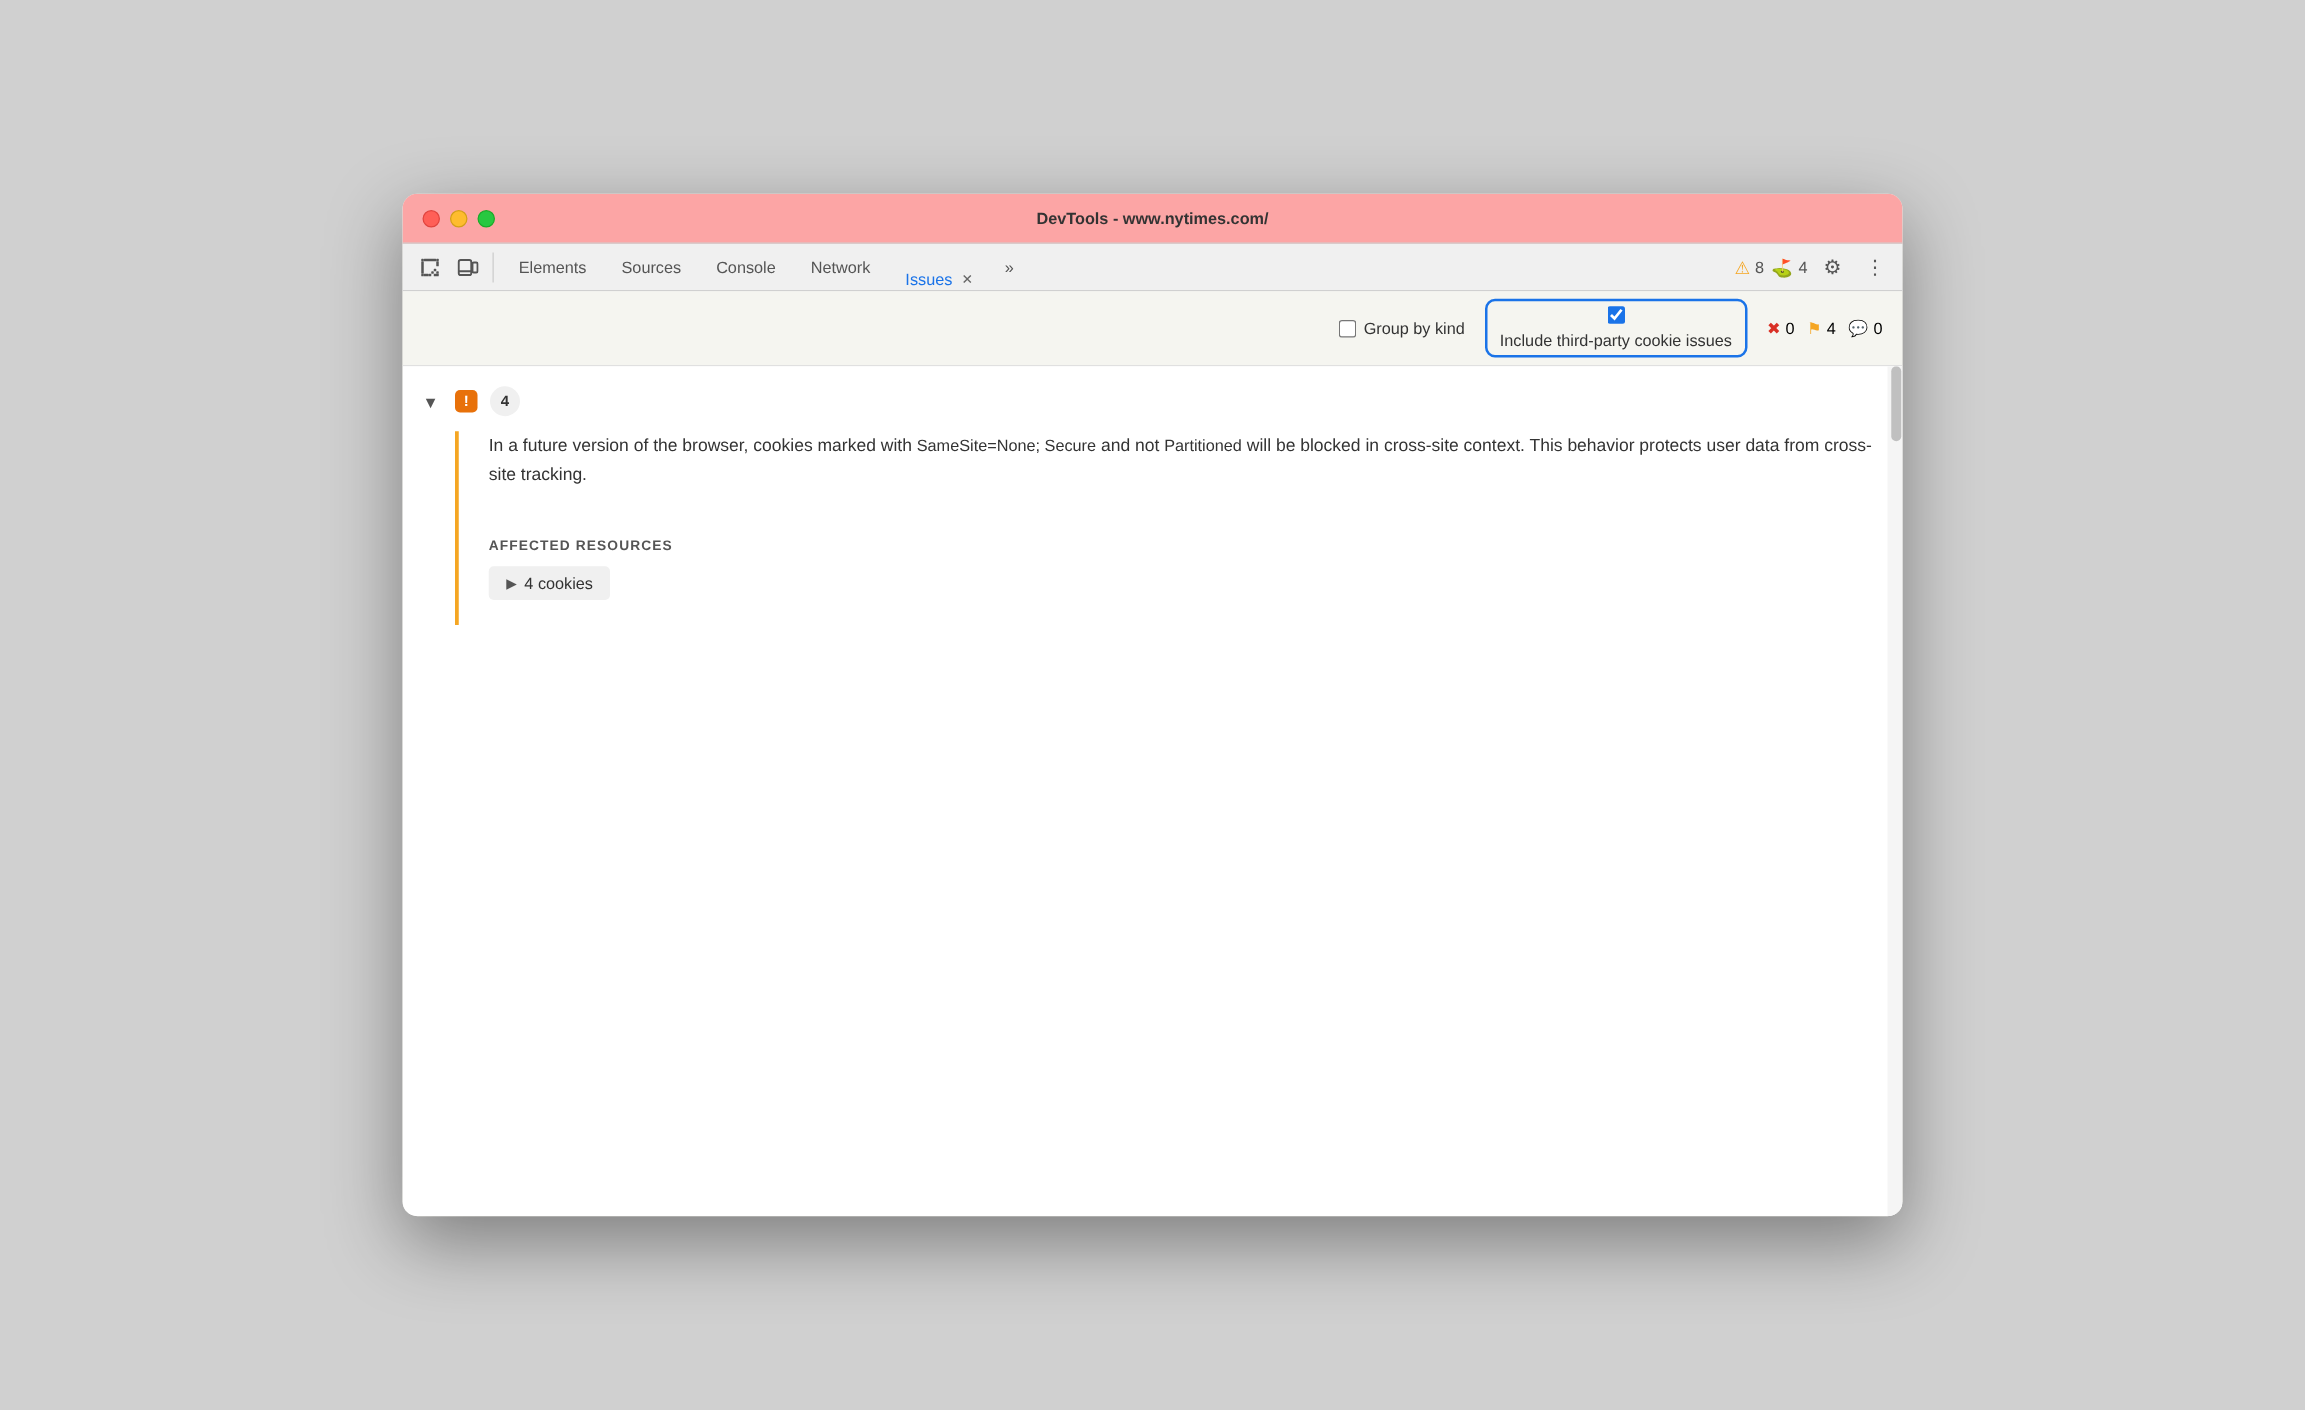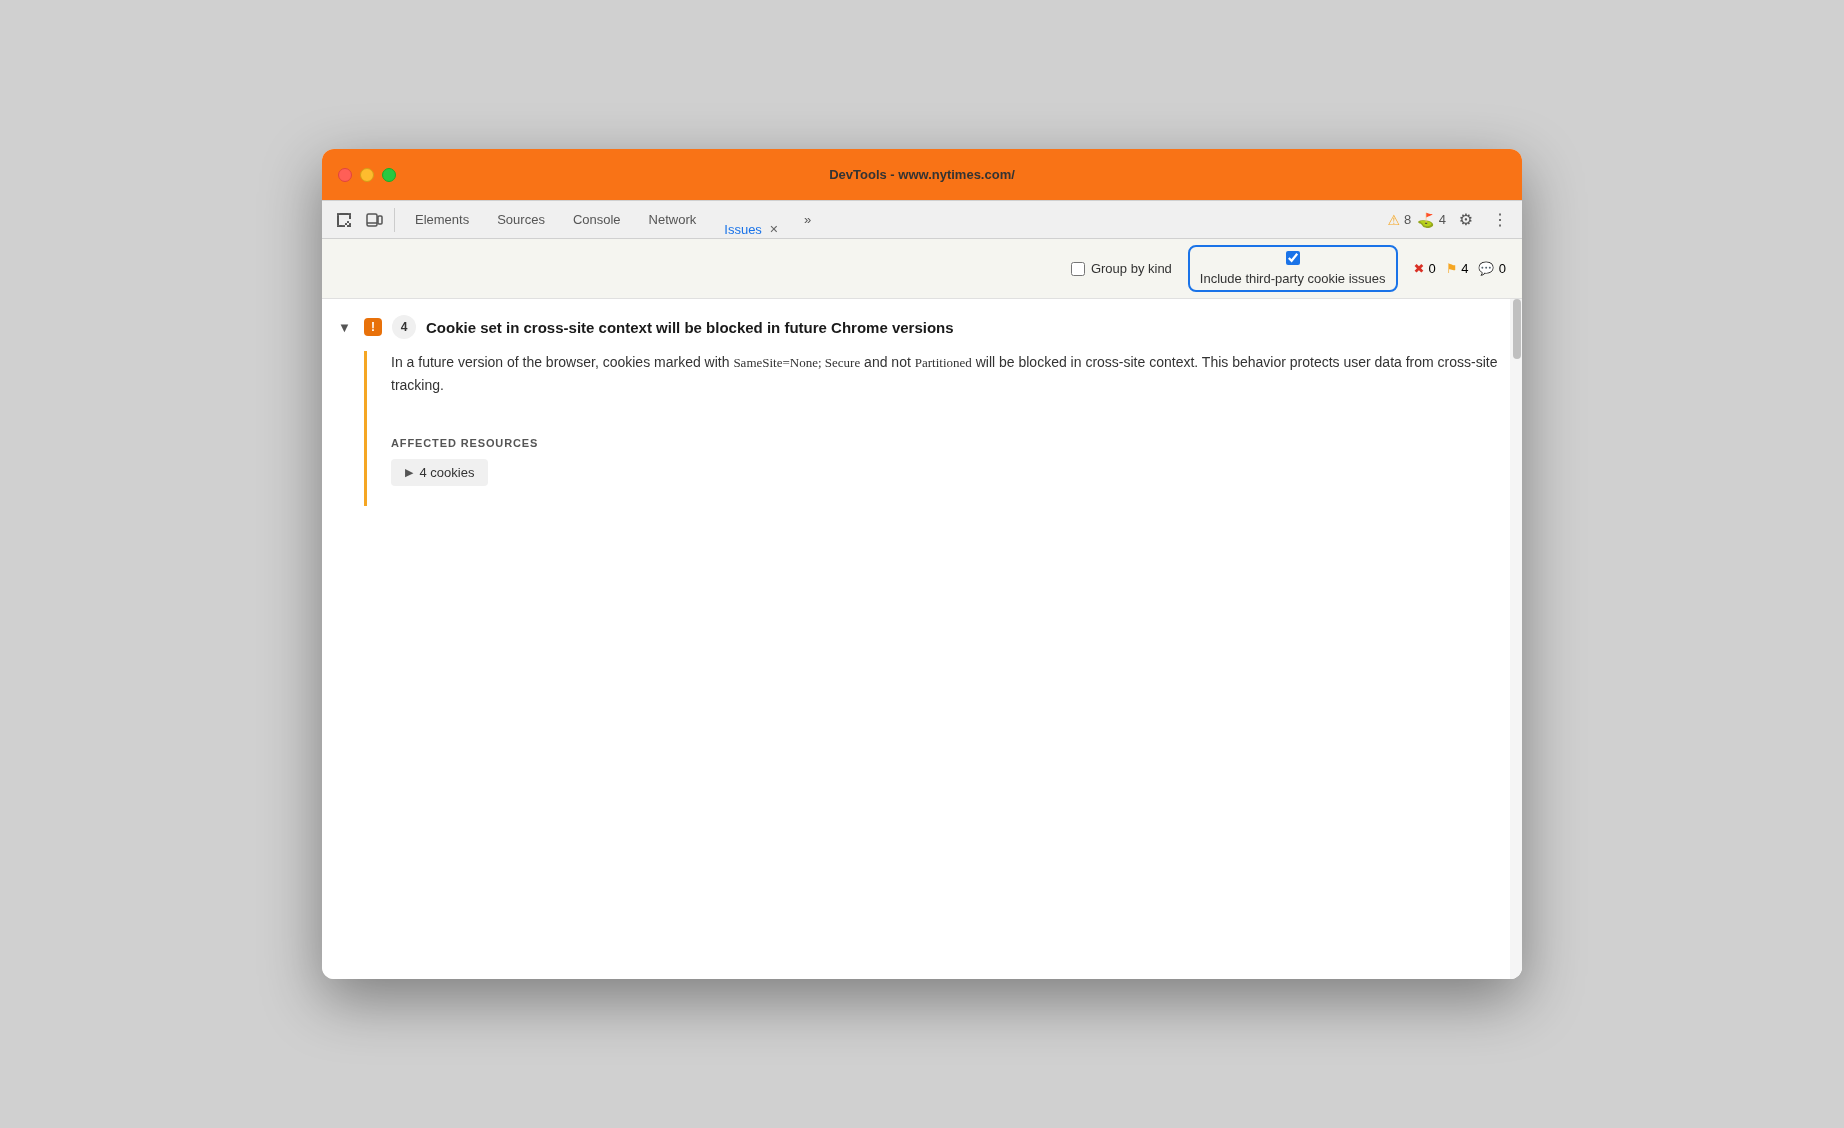--- a/index.html
+++ b/index.html
@@ -13,22 +13,22 @@
     }
     .window {
       width: 1200px;
       background: #f5f5f0;
       border-radius: 12px;
       box-shadow: 0 20px 60px rgba(0,0,0,0.4);
       overflow: hidden;
     }
     
     .title-bar {
-      background: #f97316;
-      height: 52px;
+      background: #fca5a5;
+      height: 40px;
       display: flex;
       align-items: center;
       padding: 0 16px;
       border-bottom: 1px solid #d0d0d0;
       position: relative;
     }
     .traffic-lights {
       display: flex;
       gap: 8px;
       align-items: center;
@@ -252,21 +252,21 @@
       padding-left: 24px;
       margin-top: 12px;
     }
     .issue-description {
       font-size: 14px;
       color: #333;
       line-height: 1.65;
       margin-bottom: 20px;
     }
     .issue-description code {
-      font-family: Liberation Serif, serif;
+      font-family: Liberation Sans, sans-serif;
       font-size: 13px;
       background: transparent;
     }
     .affected-resources-label {
       font-size: 11px;
       font-weight: 700;
       color: #555;
       letter-spacing: 0.08em;
       text-transform: uppercase;
       margin-bottom: 10px;
@@ -417,21 +417,20 @@
 
   <div class="devtools-content">
     <div class="issue-group">
 
       <div class="issue-header">
         <span class="collapse-arrow">▼</span>
         <div class="issue-type-badge">
           <span>!</span>
         </div>
         <div class="issue-count-circle">4</div>
-        <div class="issue-title">Cookie set in cross-site context will be blocked in future Chrome versions</div>
       </div>
 
       <div class="issue-body">
         <div class="issue-description">
           In a future version of the browser, cookies marked with <code>SameSite=None; Secure</code> and not <code>Partitioned</code> will be blocked in cross-site context. This behavior protects user data from cross-site tracking.
         </div>
 
         <div class="affected-resources-label">AFFECTED RESOURCES</div>
 
         <div class="cookies-toggle">

